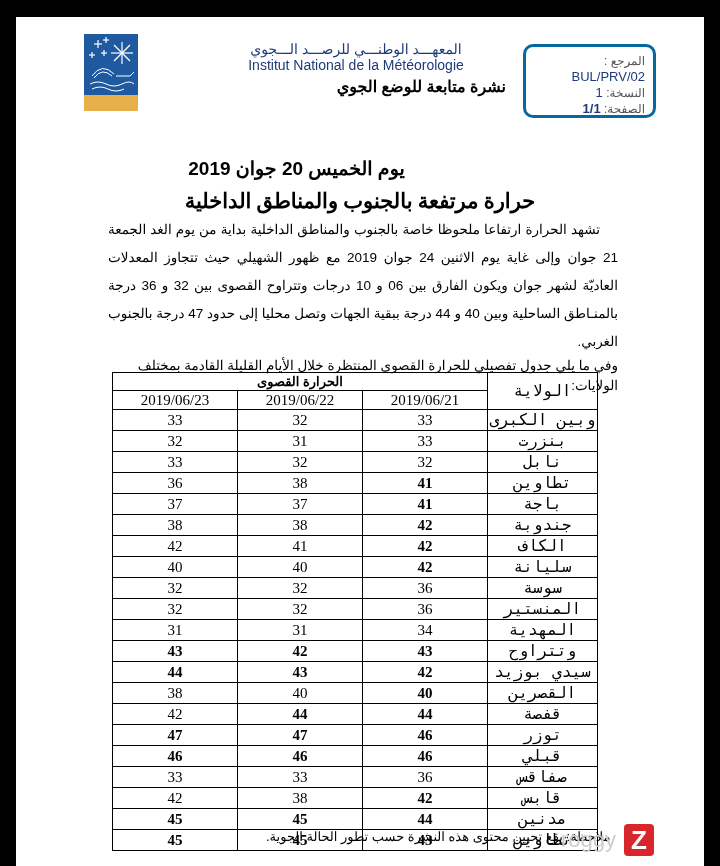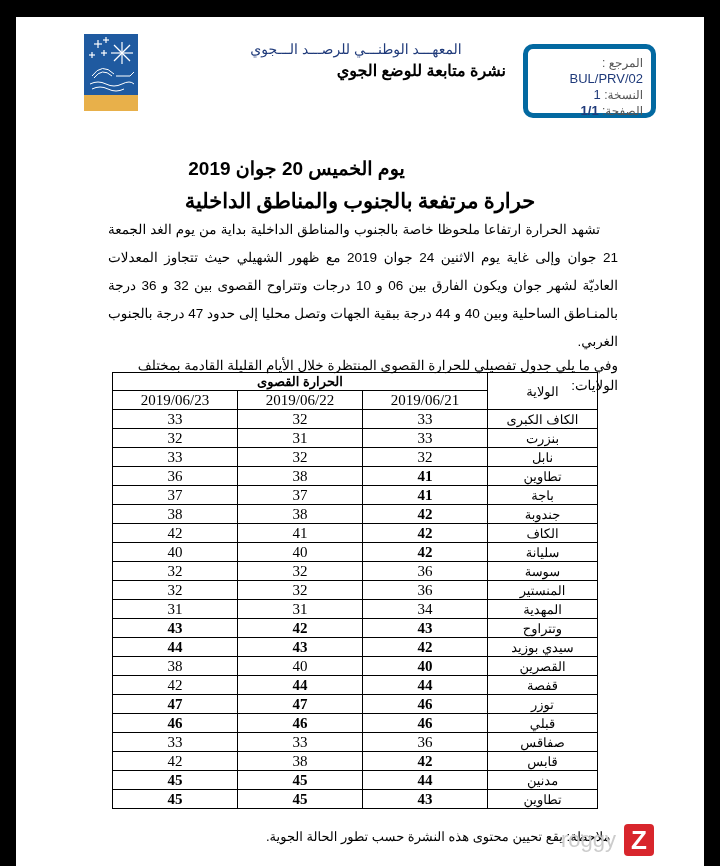--- a/index.html
+++ b/index.html
@@ -5,33 +5,33 @@
   html, body { margin:0; padding:0; }
   body { width:720px; height:866px; background:#000; position:relative; overflow:hidden; font-family:"Liberation Sans", sans-serif; }
   .page { position:absolute; left:16px; top:17px; width:688px; height:849px; background:#fff; }
   .logo { position:absolute; left:68px; top:17px; width:54px; height:77px; background:#1f5aa0; }
   .logo .band { position:absolute; left:0; bottom:0; width:100%; height:16px; background:#e8b04a; }
   .logo svg { position:absolute; left:0; top:0; }
   .inst { position:absolute; left:190px; top:24px; width:300px; text-align:center; color:#1f3a7a; }
   .inst .ar { font-size:14px; line-height:16px;text-align:center; }
   .inst .fr { font-size:14px; line-height:16px; color:#1f3a7a; }
   .inst .bul { font-size:16px; font-weight:bold; color:#000; line-height:24px; margin-top:2px; direction:rtl;text-align:right; }
-  .refbox { position:absolute; left:507px; top:27px; width:133px; height:74px; border:5px solid #0369a1; border-radius:10px; box-sizing:border-box; padding:6px 8px; font-size:12px; color:#1f3a7a; }
+  .refbox { position:absolute; left:507px; top:27px; width:133px; height:74px; border:3px solid #0369a1; border-radius:10px; box-sizing:border-box; padding:6px 8px; font-size:12px; color:#1f3a7a; }
   .refrow { direction:rtl; text-align:right; line-height:16px; }
   .refrow .lbl { color:#555; }
   .refrow .val { color:#1f3a7a; font-size:13px; }
   .refrow .val.b { font-weight:bold; }
   .date { position:absolute; left:0; top:140px; width:561px; text-align:center; font-family:Liberation Sans, sans-serif; font-size:19px; font-weight:bold; direction:rtl; }
   .headline { position:absolute; left:0; top:172px; width:688px; text-align:center; font-family:"Liberation Serif", serif; font-size:21px; font-weight:bold; direction:rtl; }
   .para { position:absolute; left:92px; top:199px; width:510px; direction:rtl; text-align:justify; font-size:13.5px; line-height:28px; }
   .para p { margin:0; }
   .para .intro { margin-right:0; text-align:right; line-height:20px; margin-top:0px; }
   table.temp { position:absolute; left:96px; top:355px; width:486px; border-collapse:collapse; direction:rtl; font-family:"Liberation Serif", serif; }
   table.temp td, table.temp th { border:1px solid #000; height:18px; padding:0; text-align:center; font-size:15px; font-weight:normal; }
-  table.temp .gov { width:109px; font-family:Liberation Sans, sans-serif; font-size:13px; }
+  table.temp .gov { width:109px; font-family:Liberation Mono, monospace; font-size:16px; }
   table.temp .hdr-main { font-family:"Liberation Sans", sans-serif; font-size:13px; font-weight:bold; height:17px;margin-top:28px; }
   table.temp .b { font-weight:bold; }
   .note { position:absolute; left:250px; top:812px; direction:rtl; font-size:13px; }
   .wm { position:absolute; left:608px; top:807px; width:30px; height:32px; background:#d8262c; border-radius:4px; color:#fff; font-weight:bold; font-size:26px; text-align:center; line-height:32px; font-family:"Liberation Sans", sans-serif; }
   .wmtext { position:absolute; left:545px; top:810px; color:#ccc; font-size:22px; }
 </style>
 </head>
 <body>
 
 <div class="page">
@@ -57,20 +57,21 @@
         <path d="M6 50 Q14 46 22 50 T38 50 T50 50"></path>
           <path d="M8 55 Q16 51 24 55 T40 55"></path>
         <path d="M32 42 L46 42 L50 38"></path>
       </g>
     </svg>
     <div class="band"></div>
   </div>
 
   <div class="inst">
     <div class="ar">المعهـــد الوطنـــي للرصـــد الـــجوي</div>
+    <div class="fr">Institut National de la Météorologie</div>
     <div class="bul">نشرة متابعة للوضع الجوي</div>
   </div>
 
   <div class="refbox">
     <div class="refrow">
       <span class="lbl">المرجع :</span>
       <span class="val">BUL/PRV/02</span>
     </div>
     <div class="refrow">
       <span class="lbl">النسخة:</span>
@@ -97,21 +98,21 @@
         <th class="hdr-main" colspan="3">الحرارة القصوى</th>
       </tr>
       <tr>
         <th>2019/06/21</th>
         <th>2019/06/22</th>
         <th>2019/06/23</th>
       </tr>
     </thead>
     <tbody id="tbody">
         <tr>
-          <td class="gov">الكاف الكبرى</td>
+          <td class="gov">وبين الكبرى</td>
           <td>33</td>
           <td>32</td>
           <td>33</td>
         </tr>
         <tr>
           <td class="gov">بنزرت</td>
           <td>33</td>
           <td>31</td>
           <td>32</td>
         </tr>

